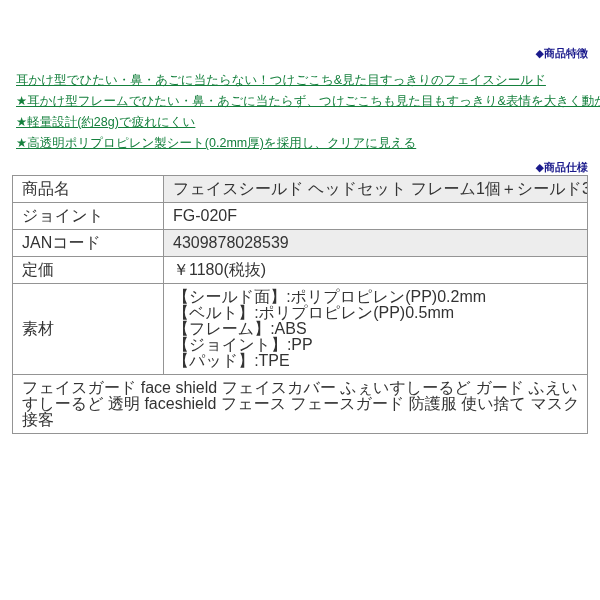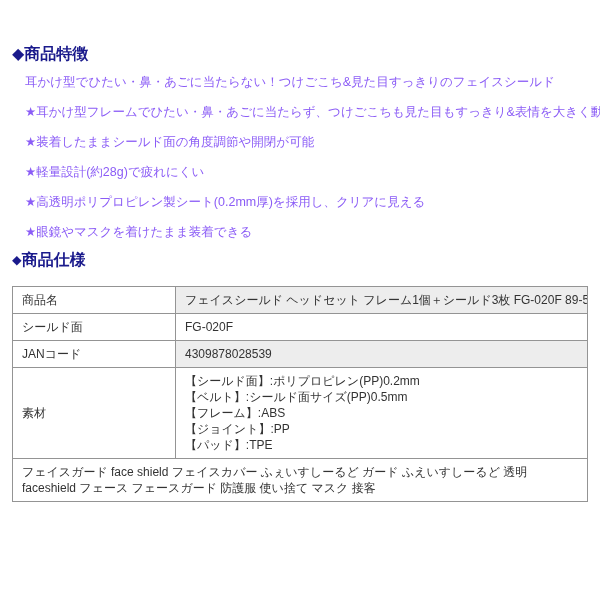--- a/index.html
+++ b/index.html
@@ -12,55 +12,56 @@
     height: 600px;
     overflow: hidden;
     font-family: "Liberation Sans", "DejaVu Sans", sans-serif;
     color: #333333;
   }
   .page {
     padding: 46px 12px 0 12px;
     box-sizing: border-box;
   }
   .section-heading {
-    font-size: 16px;
+    font-size: 11px;
     font-weight: bold;
     color: #1a1a8c;
     margin: 0 0 11px 0;
     line-height: 15px;
+    text-align: right;
   }
   .features-block {
     margin: 0 0 8px 0;
   }
   .feature-line {
-    margin: 13px;
+    margin: 4px;
     font-size: 12.5px;
     line-height: 17px;
-    color: #8b5cf6;
+    color: #15803d;
     white-space: nowrap;
+    text-decoration: underline;
   }
   .specs-heading {
-    margin: 8px 0 17px 0;
-    font-family: Liberation Mono, monospace;
+    margin: 8px 0 0 0;
   }
   table.specs {
     width: 576px;
     border-collapse: collapse;
     table-layout: fixed;
     border: 1px solid #949494;
   }
   table.specs th,
   table.specs td {
     border: 1px solid #949494;
-    font-size: 12px;
+    font-size: 16px;
     line-height: 16px;
     font-weight: normal;
     text-align: left;
     vertical-align: middle;
-    padding: 5px 19px 5px 9px;
+    padding: 5px 7px 5px 9px;
     color: #333333;
     overflow: hidden;
   }
   table.specs th.spec-label {
     width: 134px;
     background: #ffffff;
   }
   tr.shaded th, tr.shaded td {
     background: #ededed;
   }
@@ -78,54 +79,58 @@
 <body style="background: rgb(255, 255, 255);">
 
 <div class="page">
 
   <h2 class="section-heading" style="color: rgb(26, 26, 140);">◆商品特徴</h2>
 
   <div class="features-block">
     <p class="feature-line">耳かけ型でひたい・鼻・あごに当たらない！つけごこち&amp;見た目すっきりのフェイスシールド</p>
     <div id="feature-bullets">
         <p class="feature-line">★耳かけ型フレームでひたい・鼻・あごに当たらず、つけごこちも見た目もすっきり&amp;表情を大きく動かしてもずれにくい</p>
-        <p class="feature-line">★装着したままシールド面の角度調節や開閉が可能</p>
         <p class="feature-line">★軽量設計(約28g)で疲れにくい</p>
         <p class="feature-line">★高透明ポリプロピレン製シート(0.2mm厚)を採用し、クリアに見える</p>
-        <p class="feature-line">★眼鏡やマスクを着けたまま装着できる</p>
       </div>
   </div>
 
   <h2 class="section-heading specs-heading" style="color: rgb(26, 26, 140);">◆商品仕様</h2>
 
   <table class="specs">
     <tbody id="specs-body">
         <tr class="shaded">
           <th class="spec-label">商品名</th>
           <td>
             <div class="spec-value-line">フェイスシールド ヘッドセット フレーム1個＋シールド3枚 FG-020F 89-531</div>
           </td>
         </tr>
         <tr>
-          <th class="spec-label">シールド面</th>
+          <th class="spec-label">ジョイント</th>
           <td>
             <div class="spec-value-line">FG-020F</div>
           </td>
         </tr>
         <tr class="shaded">
           <th class="spec-label">JANコード</th>
           <td>
             <div class="spec-value-line">4309878028539</div>
           </td>
         </tr>
         <tr>
+          <th class="spec-label">定価</th>
+          <td>
+            <div class="spec-value-line">￥1180(税抜)</div>
+          </td>
+        </tr>
+        <tr>
           <th class="spec-label">素材</th>
           <td>
             <div class="spec-value-line">【シールド面】:ポリプロピレン(PP)0.2mm</div>
-            <div class="spec-value-line">【ベルト】:シールド面サイズ(PP)0.5mm</div>
+            <div class="spec-value-line">【ベルト】:ポリプロピレン(PP)0.5mm</div>
             <div class="spec-value-line">【フレーム】:ABS</div>
             <div class="spec-value-line">【ジョイント】:PP</div>
             <div class="spec-value-line">【パッド】:TPE</div>
           </td>
         </tr>
         <tr>
           <td colspan="2" class="keyword-cell">フェイスガード face shield フェイスカバー ふぇいすしーるど ガード ふえいすしーるど 透明 faceshield フェース フェースガード 防護服 使い捨て マスク 接客</td>
         </tr>
       </tbody>
   </table>

